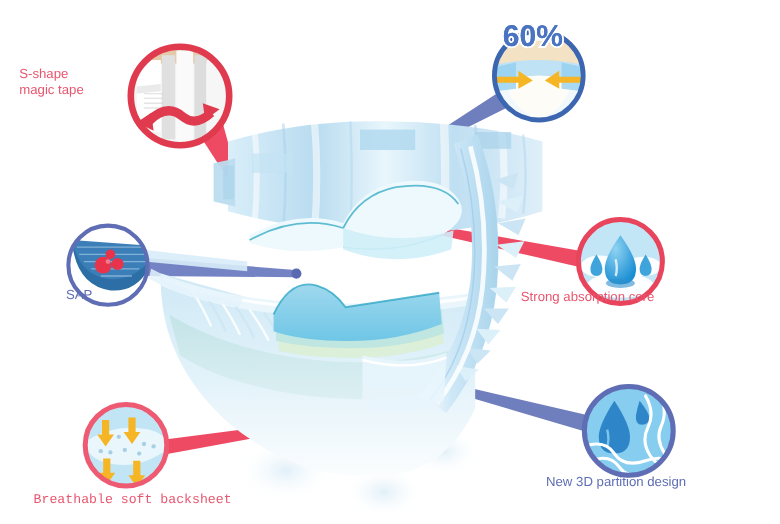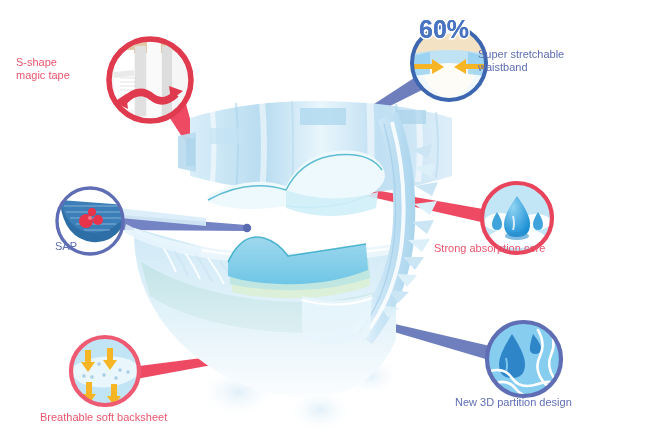--- a/index.html
+++ b/index.html
@@ -9,21 +9,21 @@
   #stage{position:relative;width:650px;height:315px;background:#ffffff;}
   #art{position:absolute;inset:0;width:650px;height:437px;}
   .label{position:absolute;line-height:1.18;white-space:pre-line;}
   .lbl-red{color:#E8566E;}
   .lbl-blue{color:#5F6EB4;}
   .f17{font-size:11px;}
   #lbl-stape{left:16px;top:56px;}
   #lbl-waist{left:478px;top:48px;}
   #lbl-sap{left:55px;top:240px;}
   #lbl-core{left:434px;top:242px;}
-  #lbl-back{left:40px;top:411px;}
+  #lbl-back{left:28px;top:411px;font-family:Liberation Mono, monospace;}
   #lbl-3d{left:455px;top:396px;text-align:center;}
 </style>
 </head>
 <body>
 
 <div id="stage">
 
   <svg id="art" viewBox="0 0 650 437">
     <defs>
       <linearGradient id="gBody" x1="0" y1="0" x2="0" y2="1">
@@ -296,22 +296,20 @@
           <path d="M549 326 Q557 342 551 355 Q546 366 554 378"></path>
         </g>
       </g>
       <circle cx="524" cy="359" r="37" fill="none" stroke="#5F6EB4" stroke-width="4.2"></circle>
     </g>
   </svg>
 
   <div class="label lbl-red f17" id="lbl-stape">S-shape
 magic tape</div>
 
-  <div class="label lbl-blue f17" id="lbl-waist">Super stretchable
-waistband</div>
 
   <div class="label lbl-blue f17" id="lbl-sap">SAP</div>
 
   <div class="label lbl-red f17" id="lbl-core">Strong absorption core</div>
 
   <div class="label lbl-red f17" id="lbl-back">Breathable soft backsheet</div>
 
   <div class="label lbl-blue f17" id="lbl-3d">New 3D partition design</div>
 
 </div>

